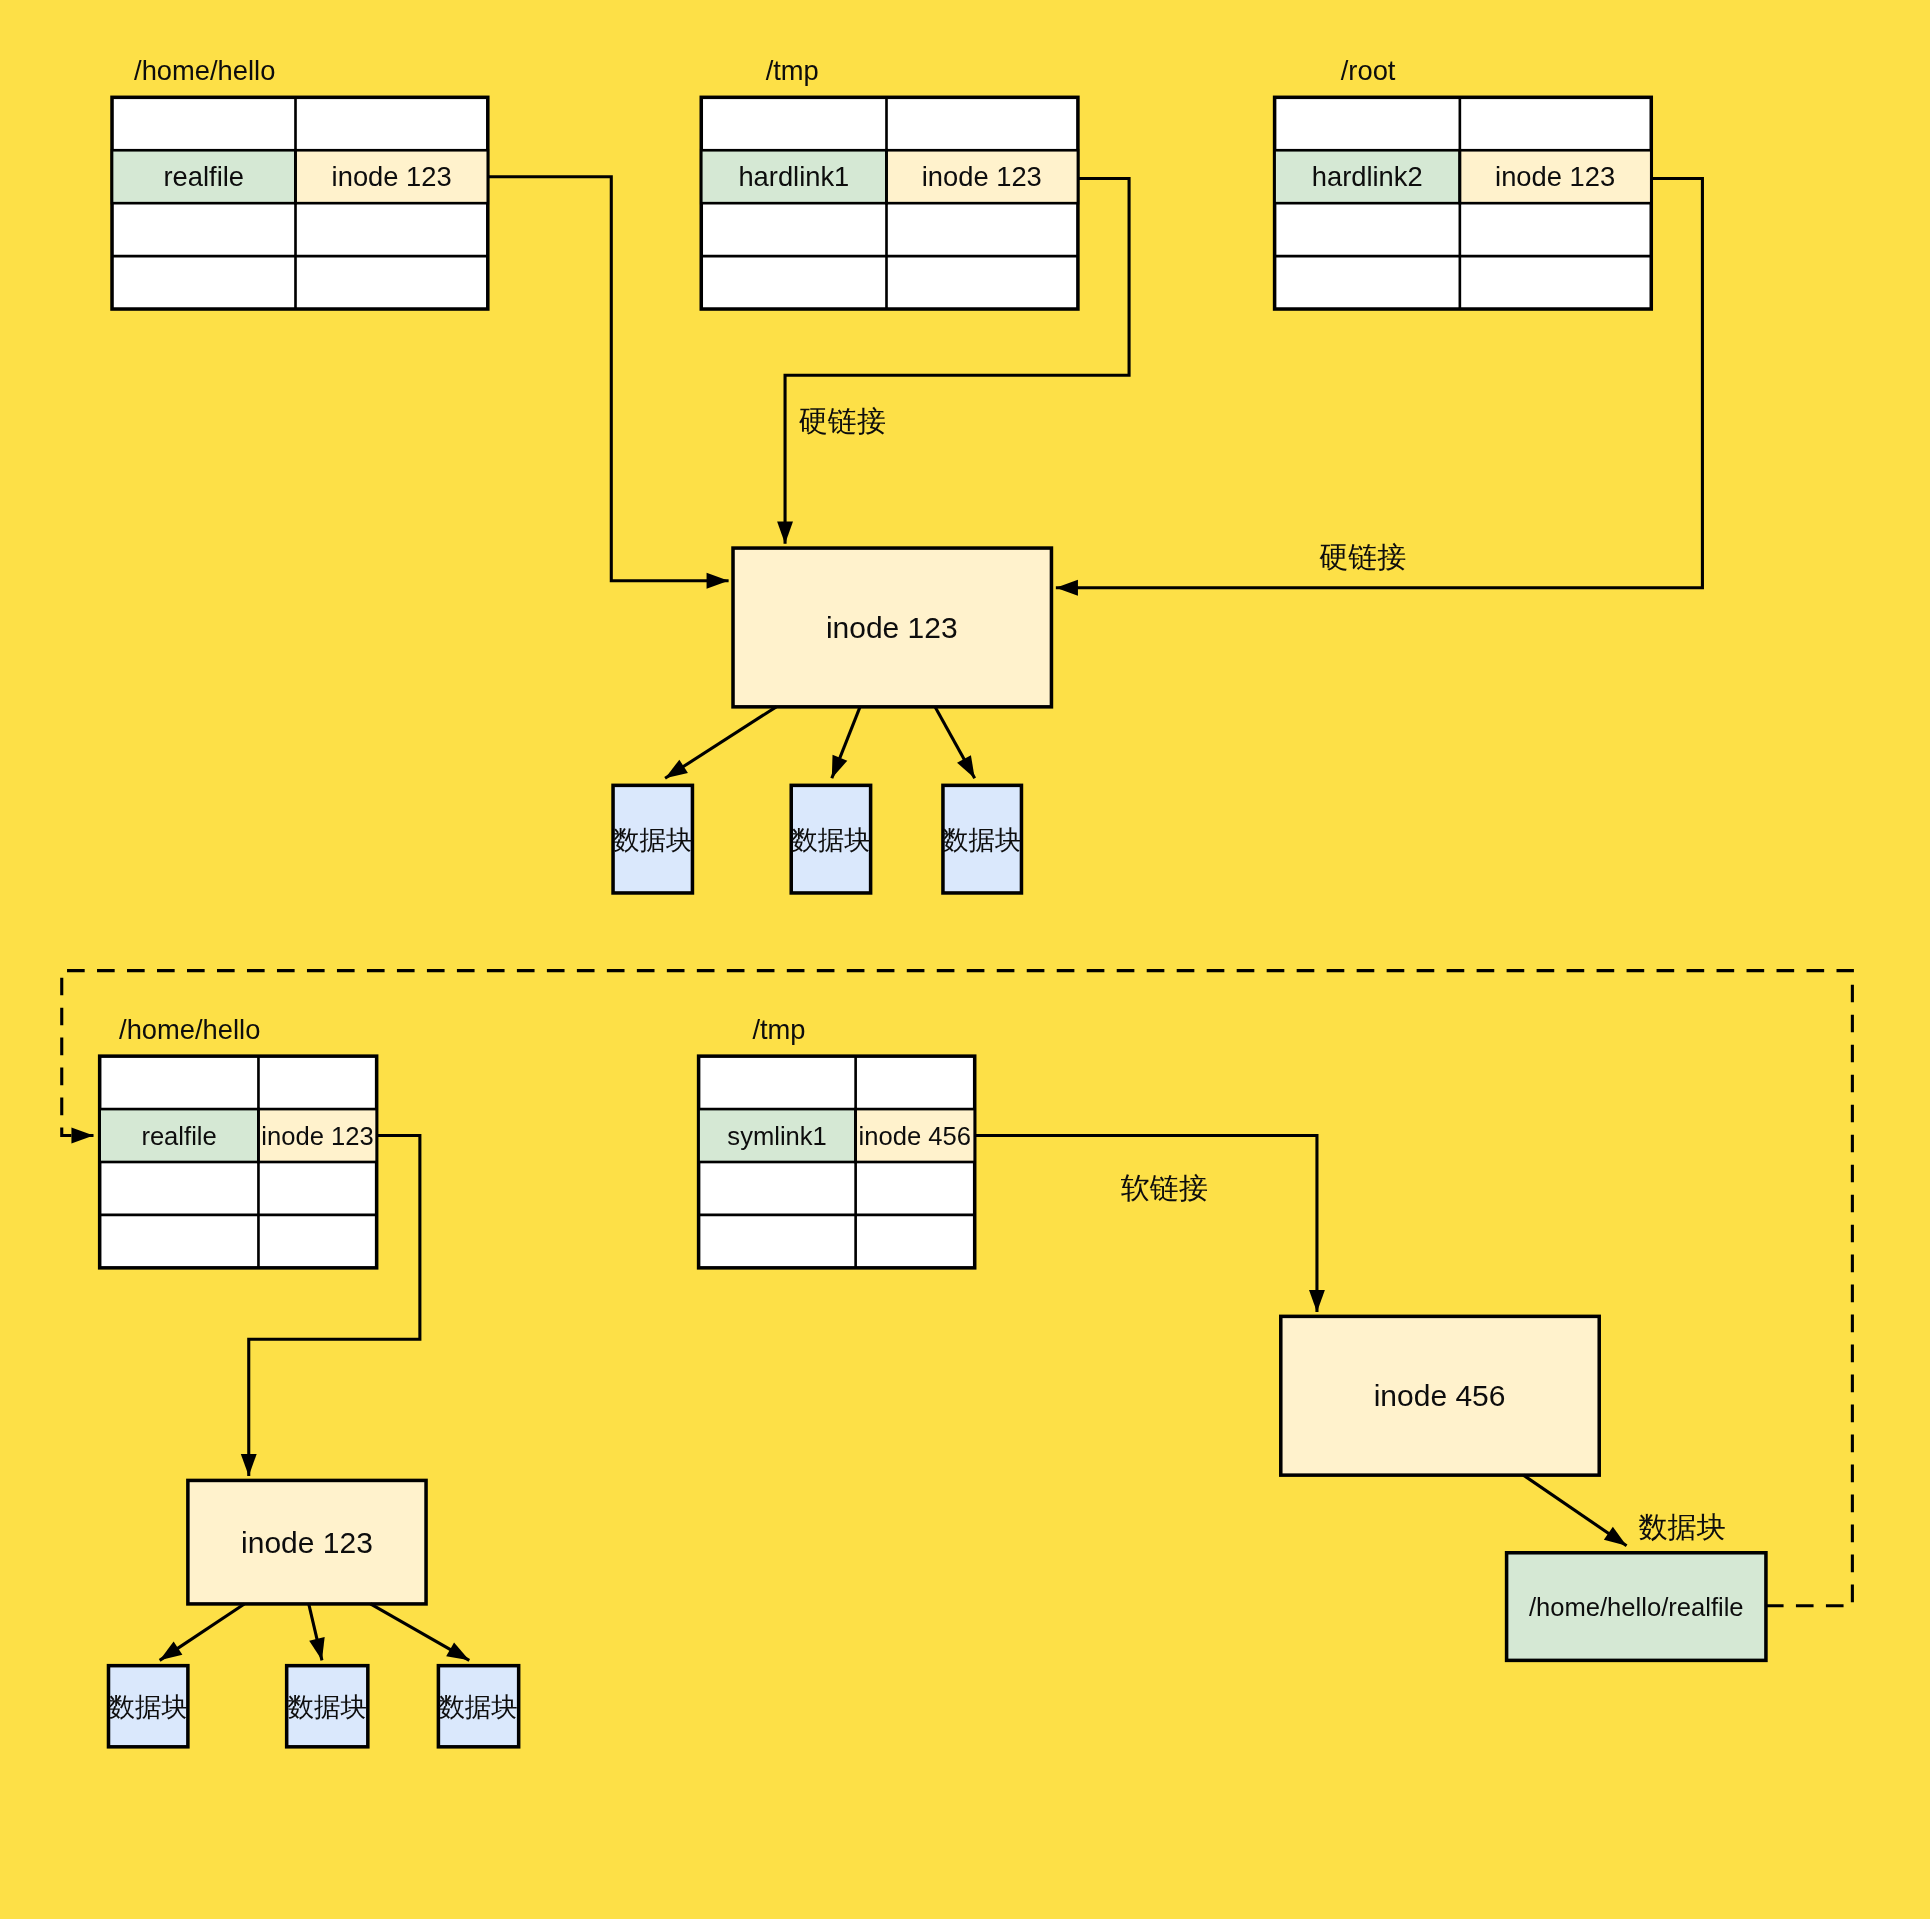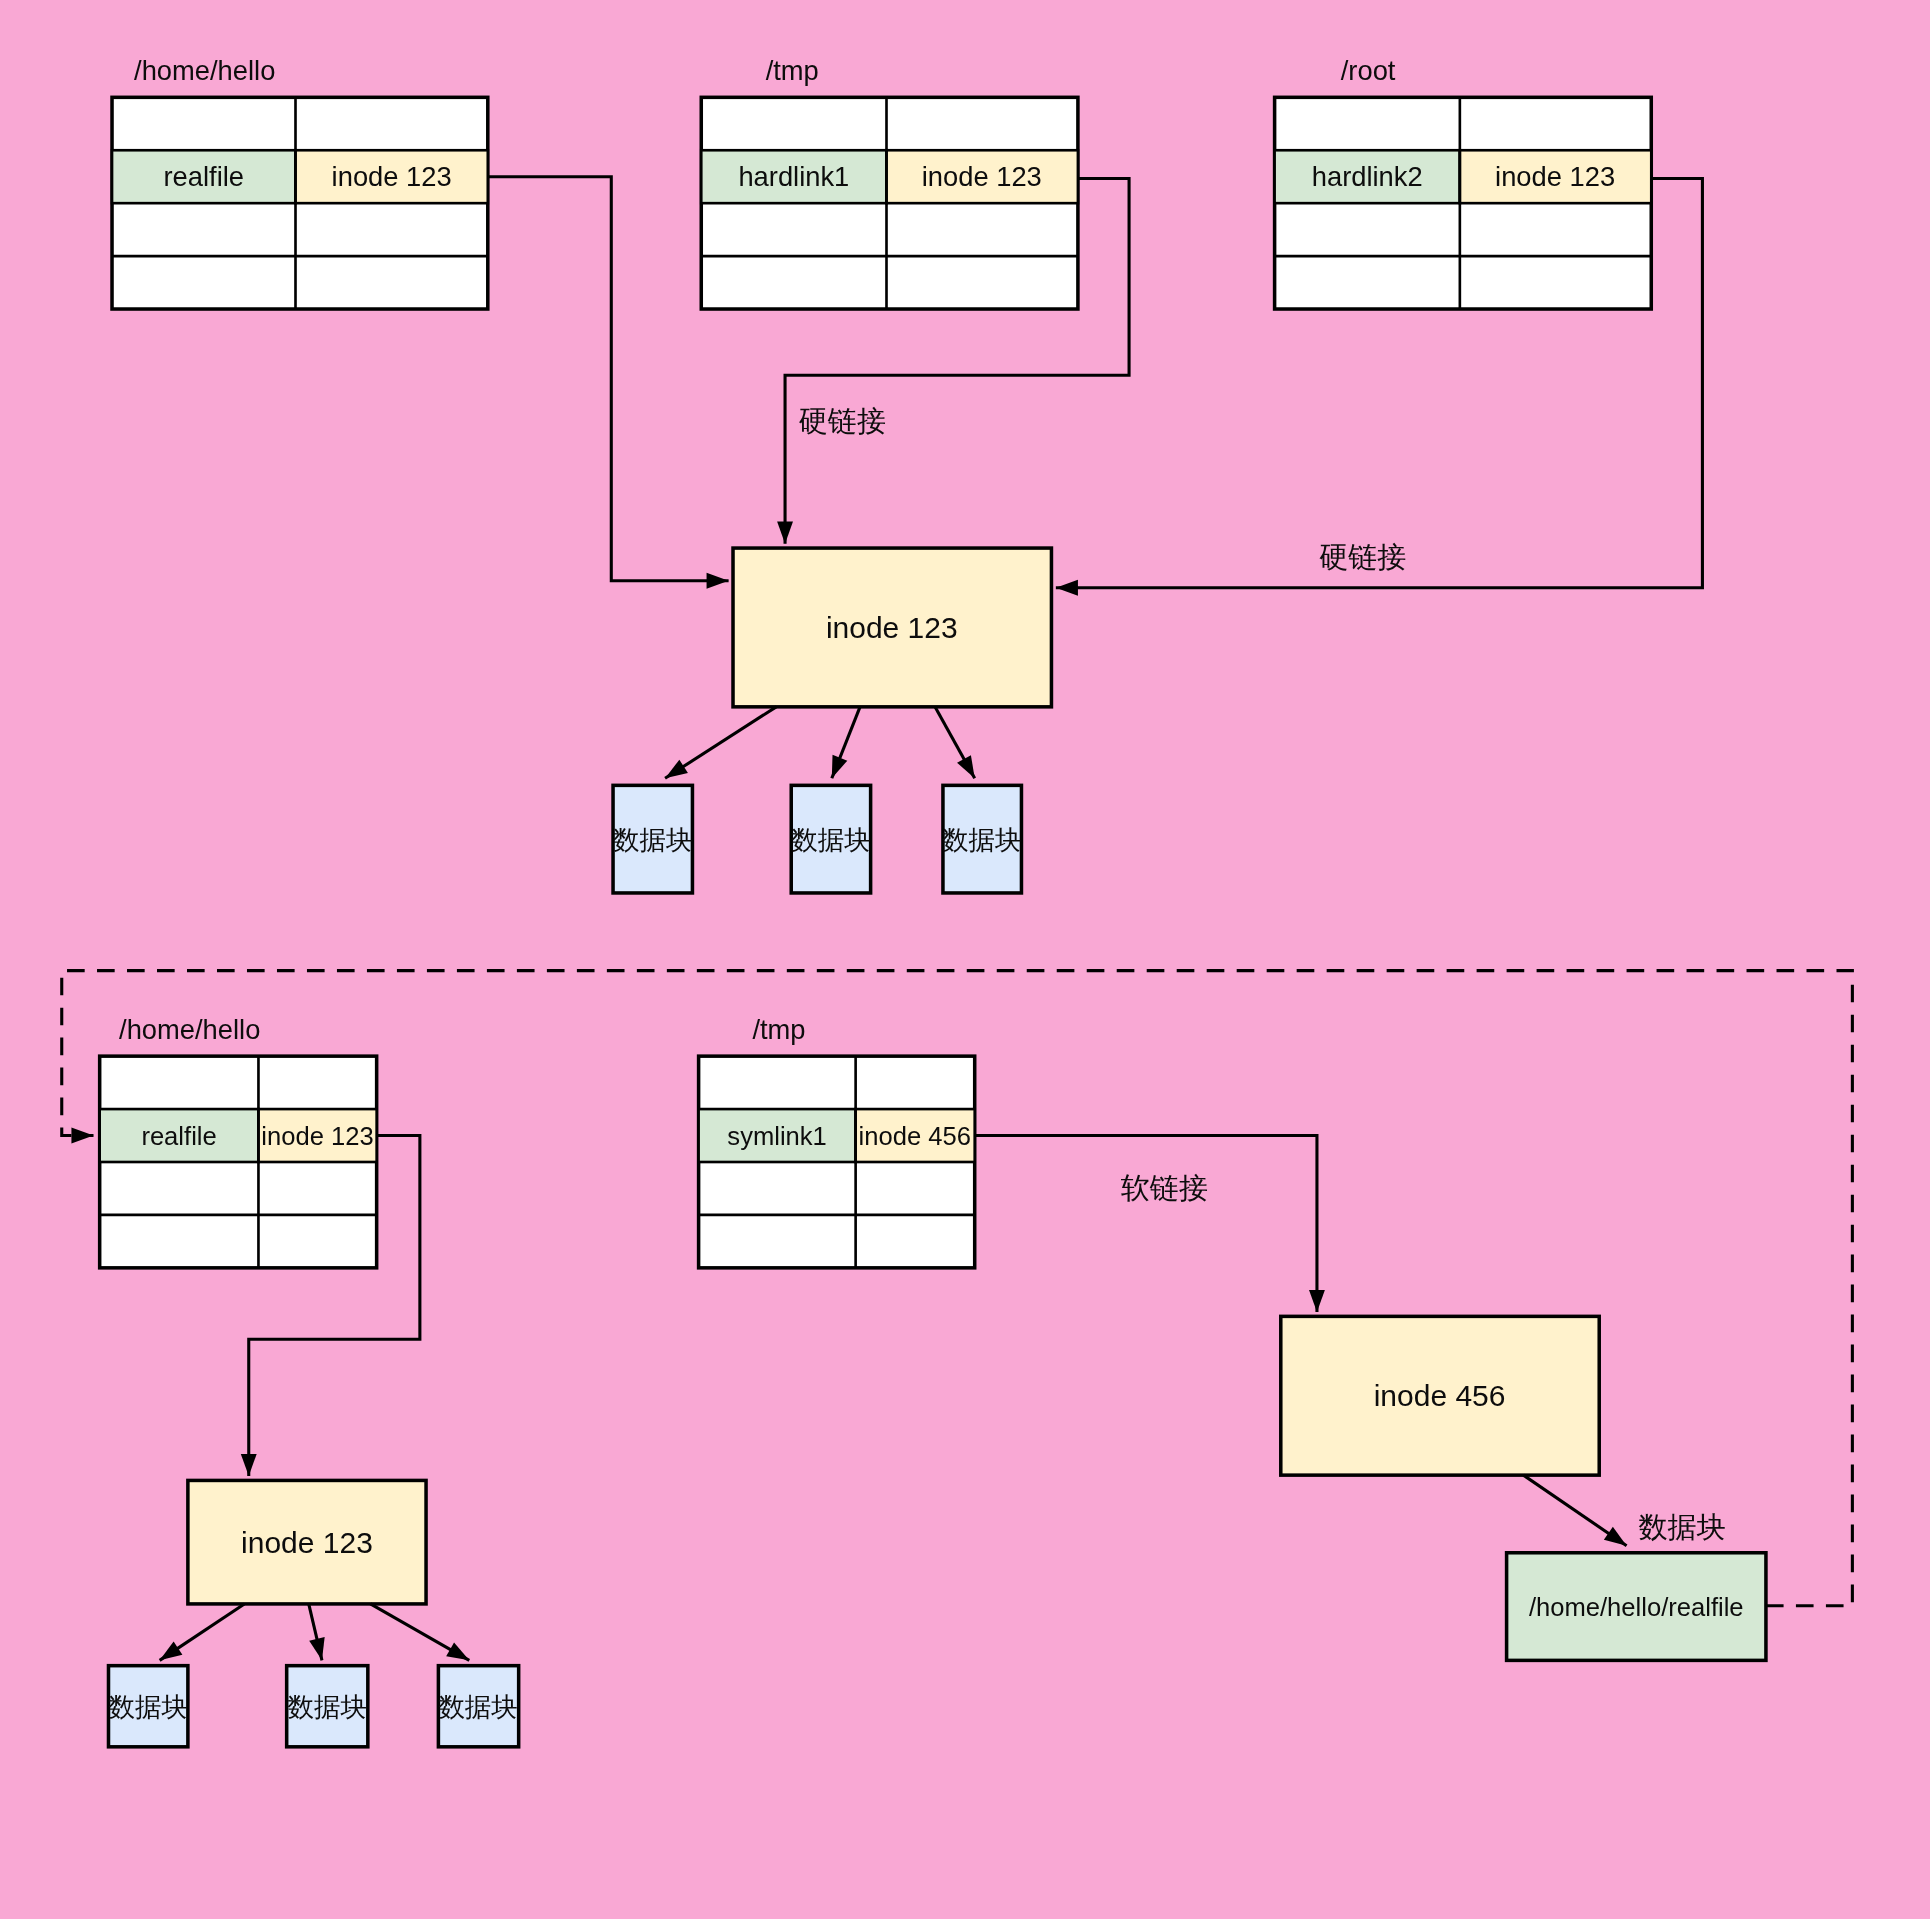--- a/index.html
+++ b/index.html
@@ -1,16 +1,16 @@
 <!DOCTYPE html>
 <html style="font-size:14px"><head>
 <meta charset="utf-8">
 <style>
   html,body{margin:0;padding:0;background:#ffffff;}
-  .stage{width:1930px;height:1920px;position:relative;background:#f9a8d4;}
+  .stage{width:1930px;height:1920px;position:relative;background:#fde047;}
   svg{display:block;}
   text{font-family:"Liberation Sans","DejaVu Sans",sans-serif;fill:#0d0d0d;}
   .t-title{font-size:31px;}
   .t-cell{font-size:31px;text-anchor:middle;}
   .t-cell-sm{font-size:29px;text-anchor:middle;}
   .t-box{font-size:34px;text-anchor:middle;}
   .t-edge{font-size:33px;text-anchor:middle;}
   .t-block{font-size:30px;text-anchor:middle;}
   .t-path{font-size:29px;text-anchor:middle;}
   .cell-white{fill:#ffffff;stroke:#000000;stroke-width:4;}

